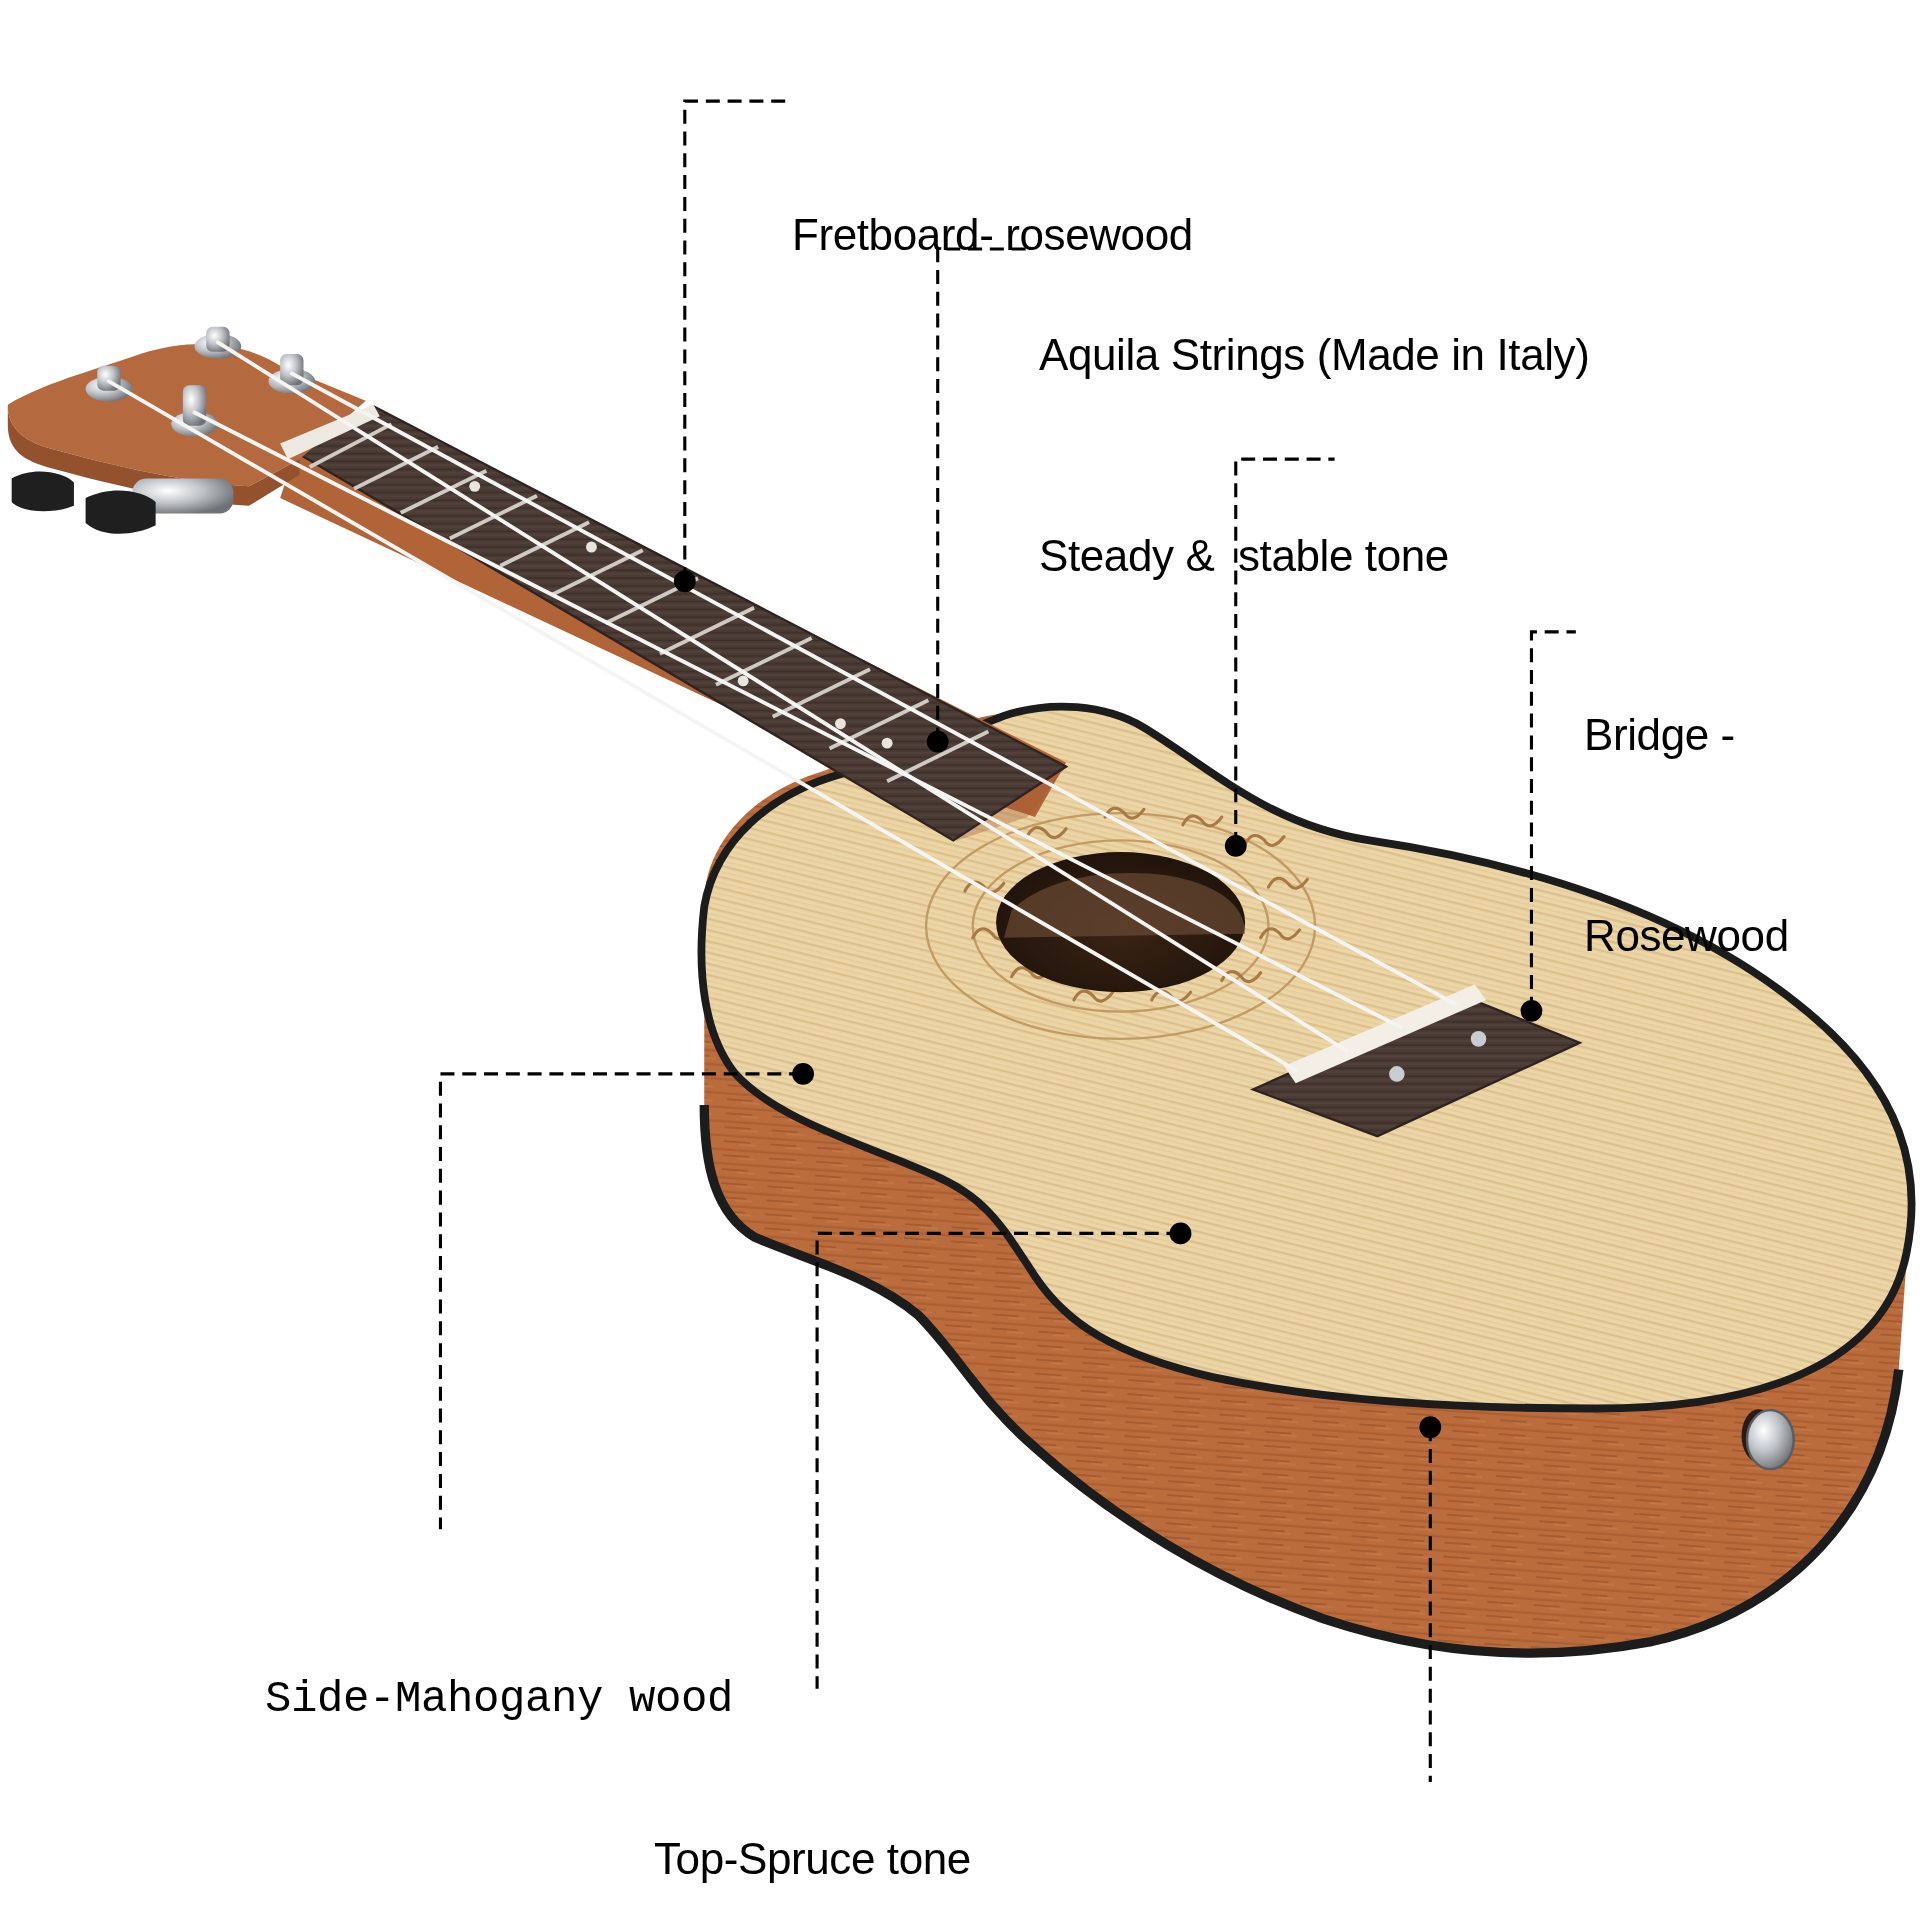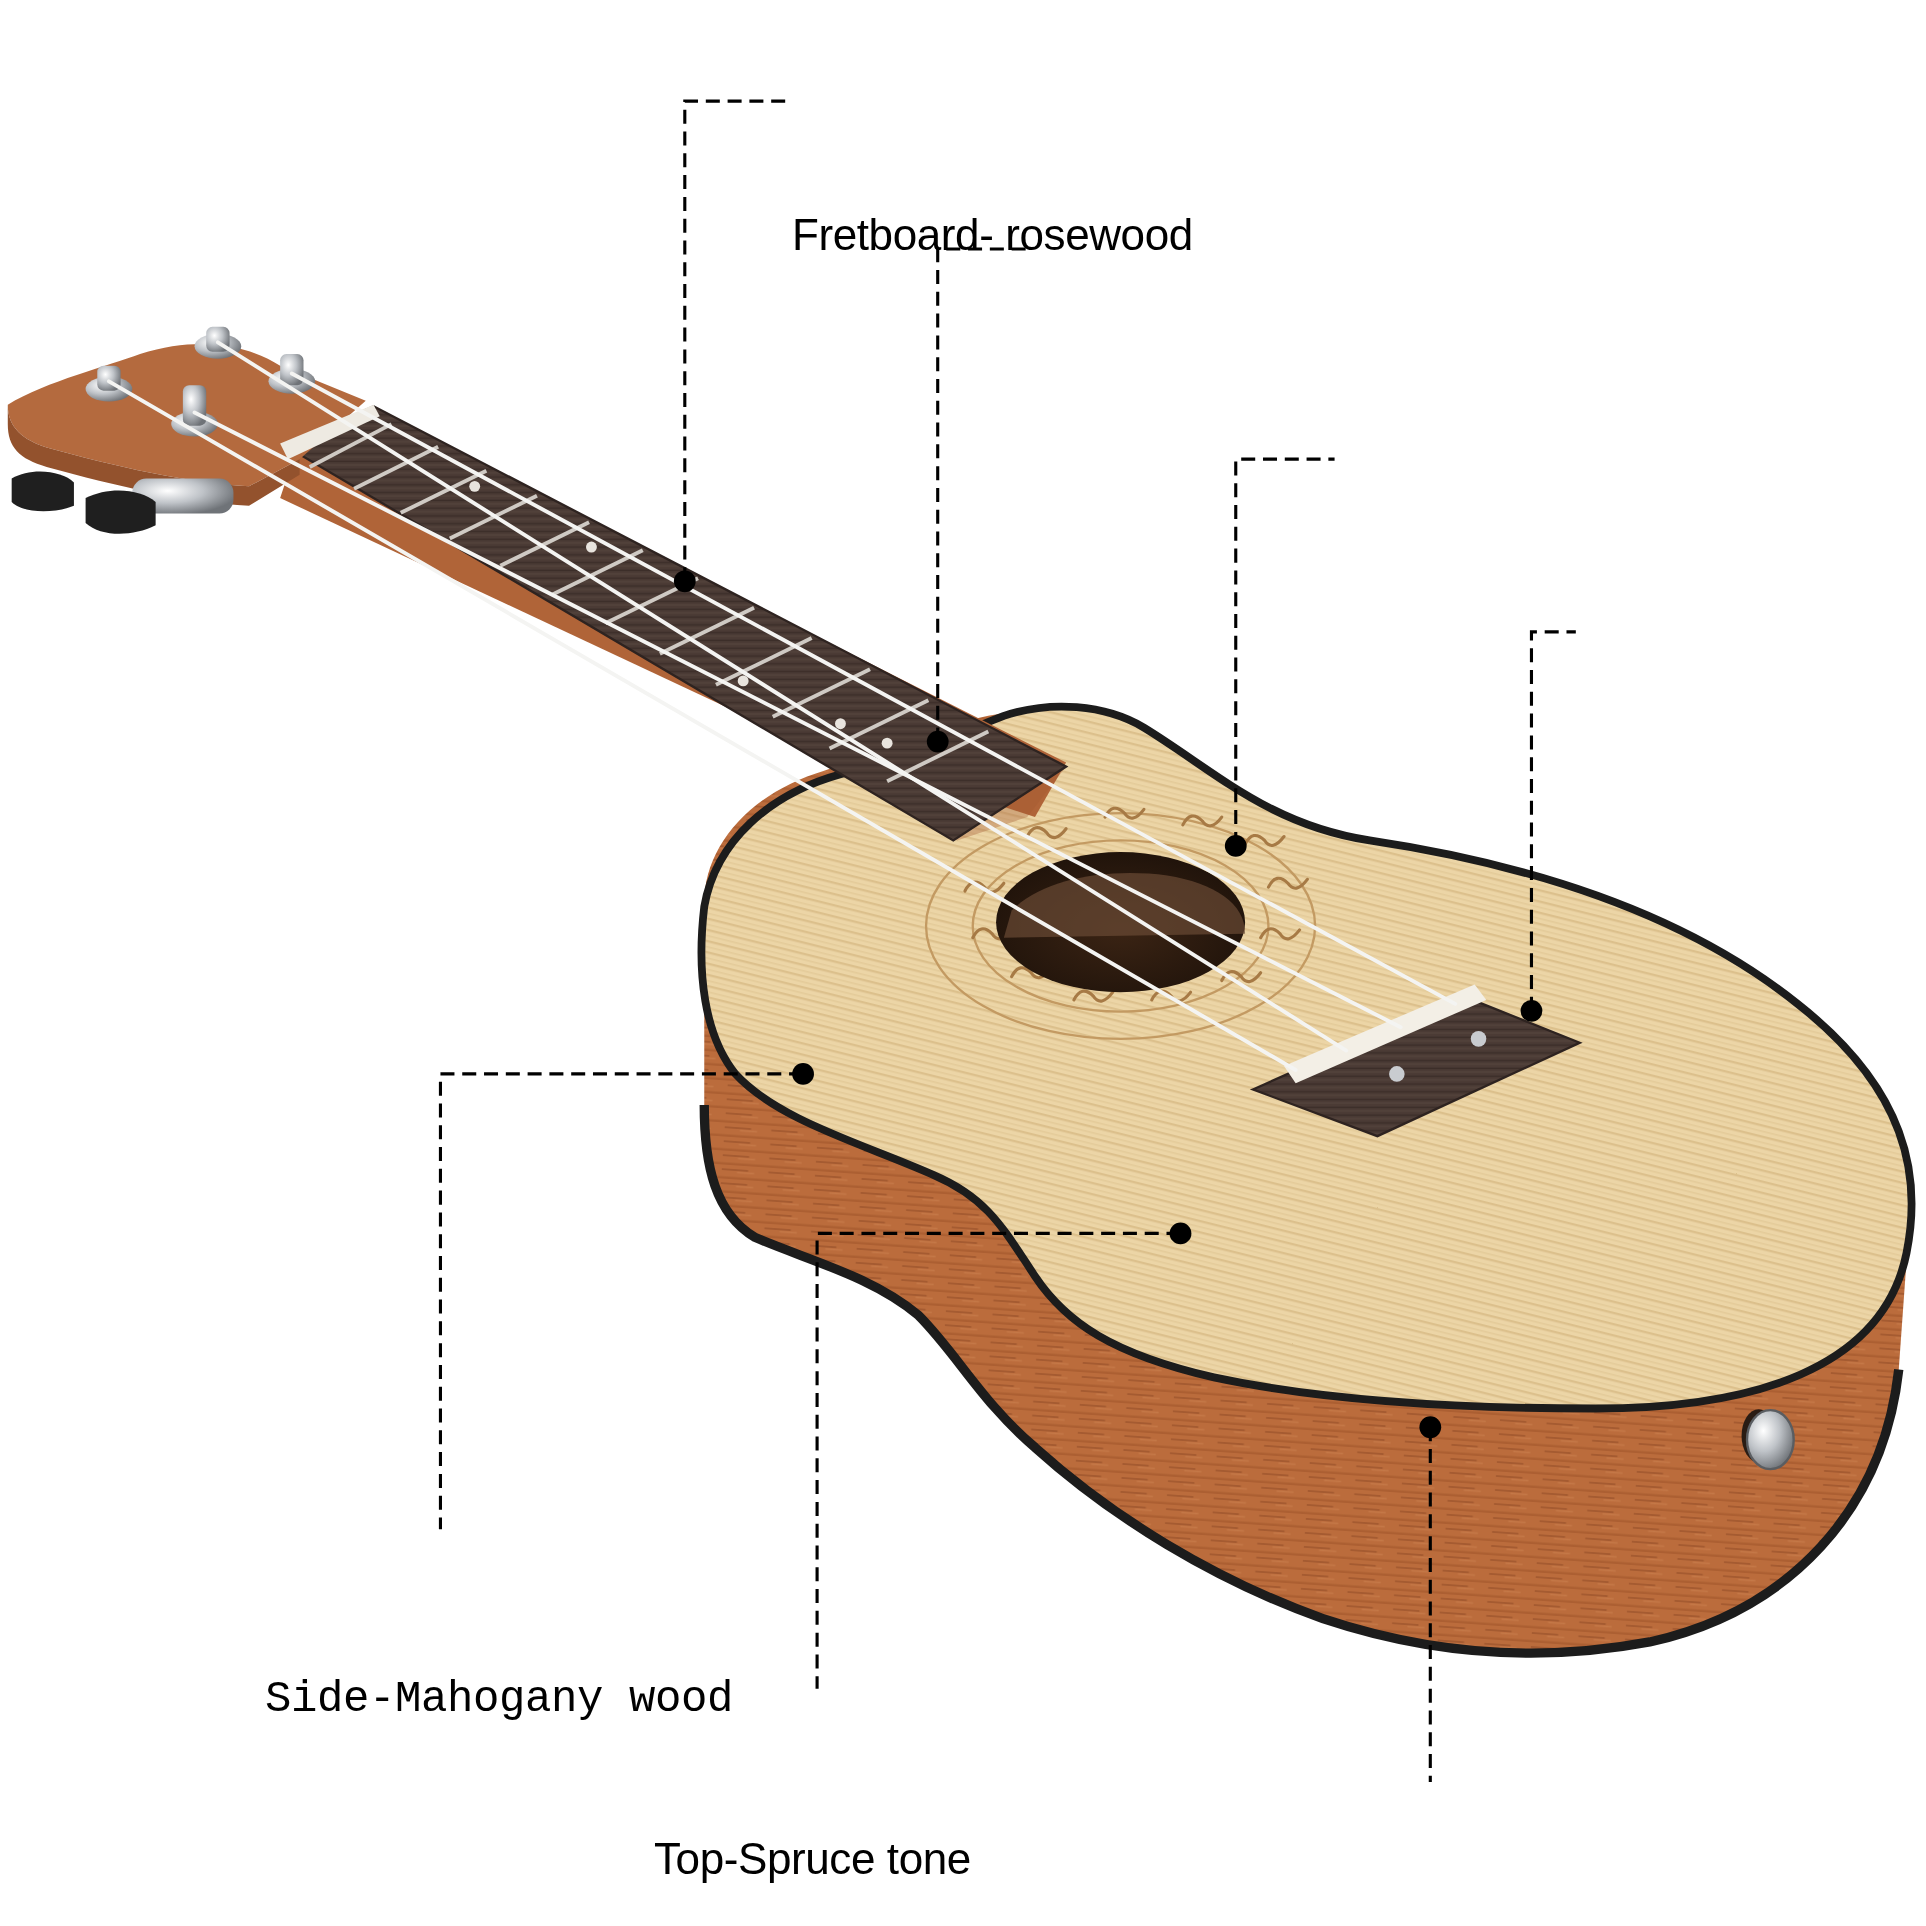--- a/index.html
+++ b/index.html
@@ -173,22 +173,30 @@
       <circle cx="1032" cy="1380" r="14"></circle>
       <circle cx="1517" cy="1585" r="14"></circle>
       <circle cx="1838" cy="1834" r="14"></circle>
     </g>
   </svg>
 
   <div class="label" style="left:792px; top:67px;">
     <div>Fretboard- rosewood</div>
   </div>
 
-
-
+  <div class="label" style="left:1039px; top:187px;">
+    <div>Aquila Strings (Made in Italy)</div>
+    <div>Steady &amp;  stable tone</div>
+  </div>
+
+
+  <div class="label" style="left:1584px; top:567px;">
+    <div>Bridge -</div>
+    <div>Rosewood</div>
+  </div>
 
   <div class="label" style="left:265px; top:1532px;font-family:Liberation Mono, monospace;">
     <div>Side-Mahogany wood</div>
   </div>
 
   <div class="label" style="left:654px; top:1691px;">
     <div>Top-Spruce tone</div>
   </div>
 
   <div class="label" style="left:1273px; top:1785px;">

